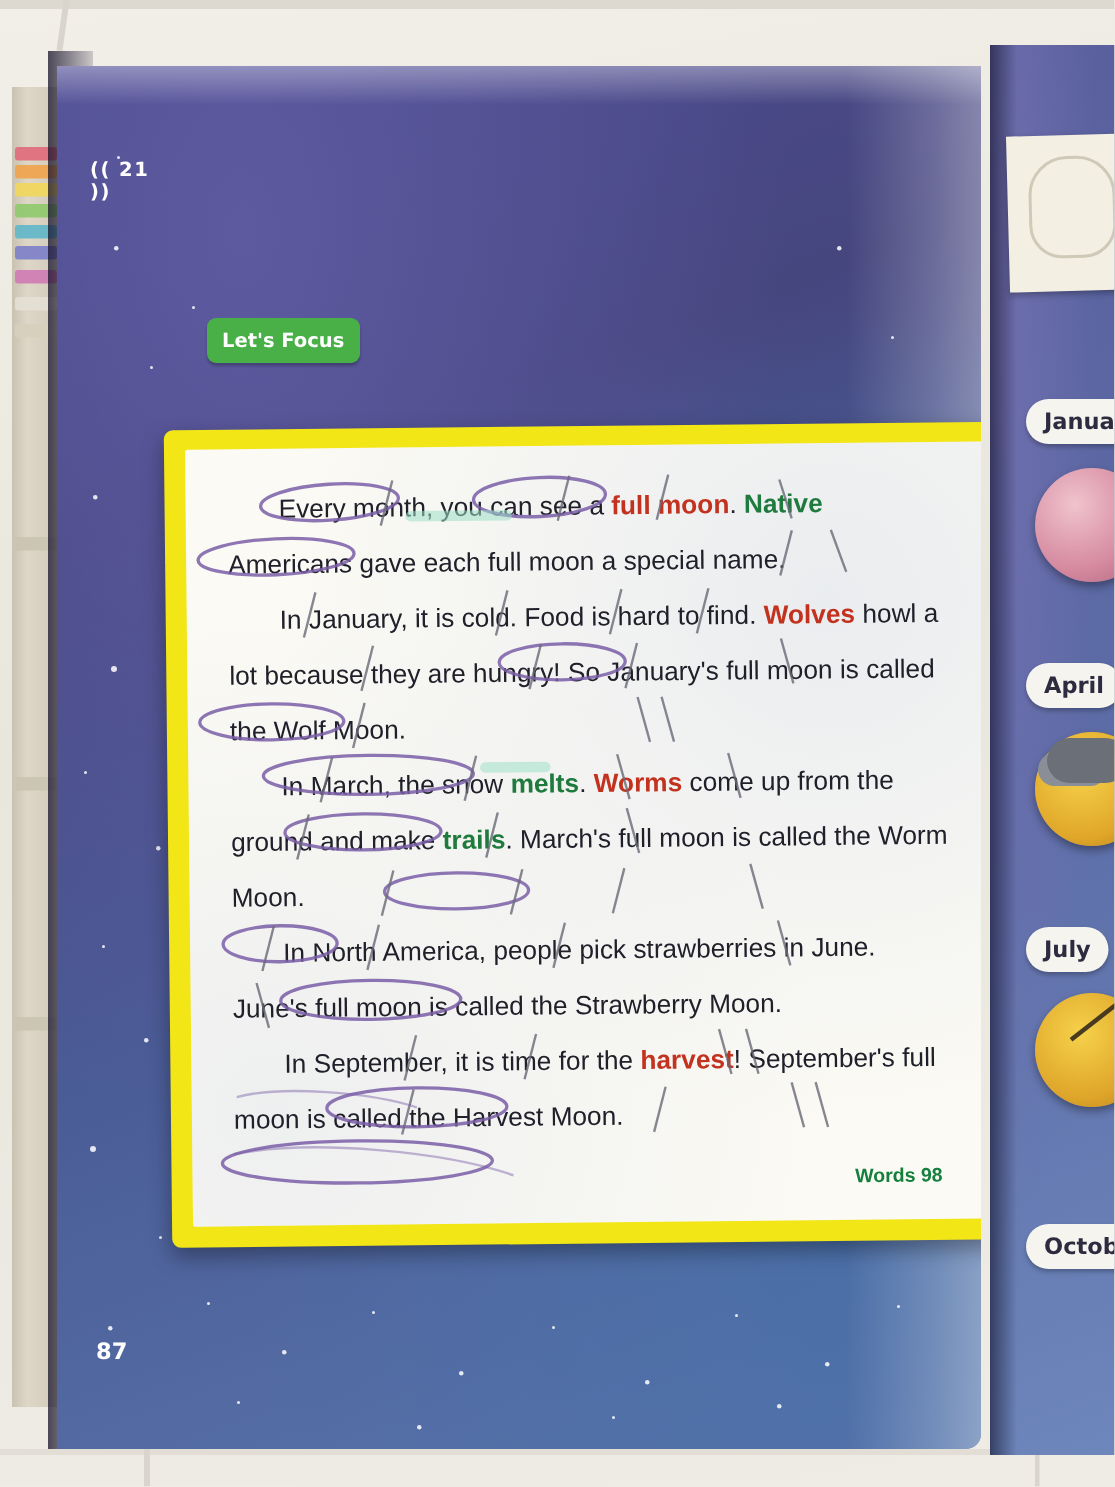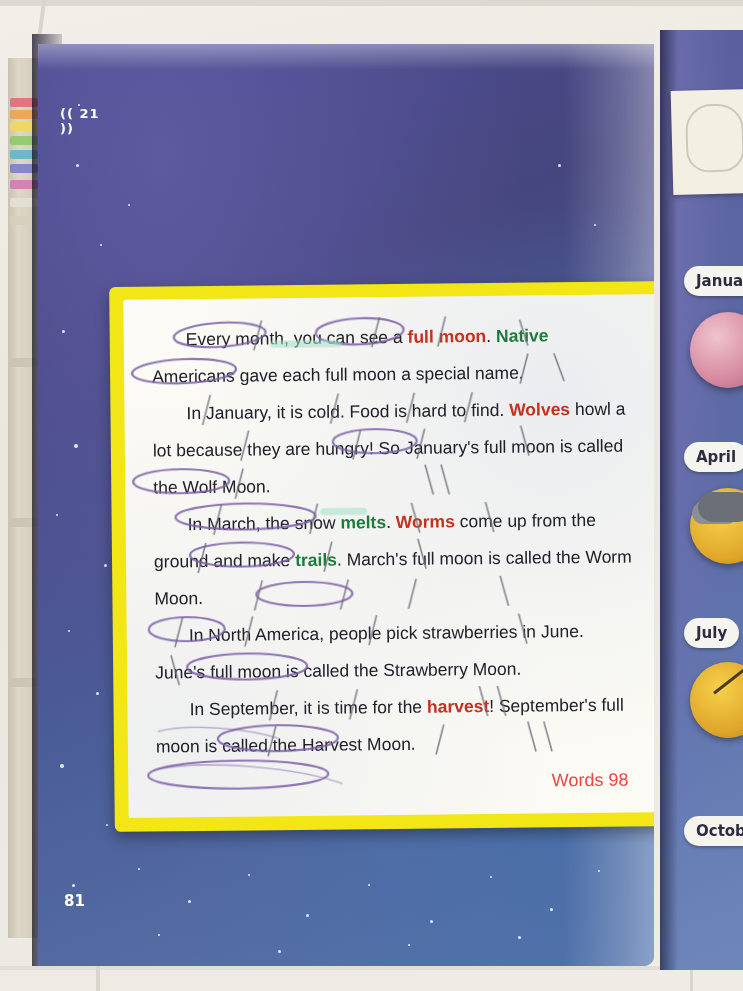--- a/index.html
+++ b/index.html
@@ -124,22 +124,23 @@
 
   .body-text{
     position:absolute;left:28px;top:22px;right:24px;
     font-family:"Liberation Sans", sans-serif;
     font-size:17.5px;line-height:37px;color:#20202a;
   }
   .body-text p{margin:0;text-indent:34px;}
   .kw-red{color:#c2321e;font-weight:700;}
   .kw-green{color:#1f7a3e;font-weight:700;}
   .words{
-    position:absolute;right:34px;bottom:22px;font-size:18px;color:#ef4444;
+    position:absolute;right:34px;bottom:22px;font-size:13px;color:#15803d;
     font-family:"Liberation Sans",sans-serif;
+    font-weight:bold;
   }
 
   
   .ann{position:absolute;left:0;top:0;width:100%;height:100%;pointer-events:none;}
 
   
   .pageno{
     position:absolute;left:56px;bottom:56px;color:#fff;font-weight:700;font-size:15px;
     font-family:"DejaVu Sans",sans-serif;
   }
@@ -234,20 +235,23 @@
     <div class="star" style="left:590px;top:700px;width:3px;height:3px;"></div>
     <div class="star" style="left:40px;top:60px;width:2px;height:2px;"></div>
   </div>
 
   <div class="track">
     <span>(( 21 ))</span>
   </div>
 
 
   <div class="focus-wrap">
+    <div class="focus-tag">
+      <span>Let's Focus</span>
+    </div>
   </div>
 
   <div class="card-outer">
     <div class="card-inner">
       <div class="paper-tint"></div>
 
       <div class="body-text">
         <p>
           Every month, you can see a <span class="kw-red">full moon</span>. <span class="kw-green">Native</span> Americans gave each full moon a special name.
         </p>
@@ -333,15 +337,15 @@
         </g>
         <g stroke="#7b5fa8" stroke-width="1.6" fill="none" opacity="0.45">
           <path d="M30 432 C60 424 120 430 150 440"></path>
           <path d="M28 470 C80 460 170 470 214 486"></path>
         </g>
       </svg>
     </div>
   </div>
 
   <div class="pageno">
-    <span>81</span>
+    <span>87</span>
   </div>
 </div>
 
 </body></html>

